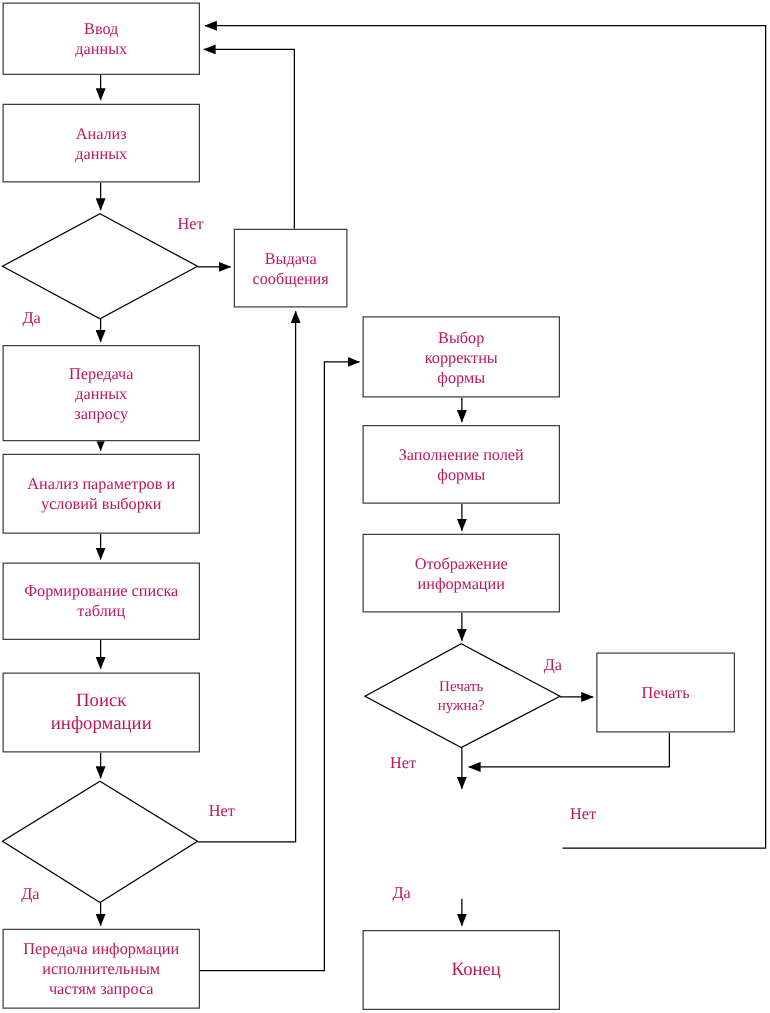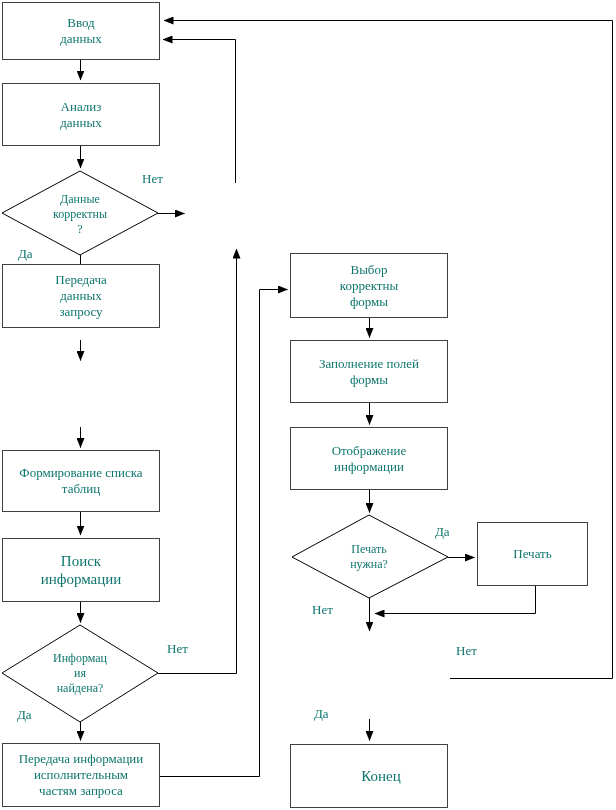--- a/index.html
+++ b/index.html
@@ -1,18 +1,18 @@
 <!DOCTYPE html>
 <html><head>
 <meta charset="utf-8">
 <style>
   html,body { margin:0; padding:0; background:#ffffff; }
   #canvas {
     position:relative; width:616px; height:810px; background:#ffffff;
-    font-family:"Liberation Serif", serif; color:#0f766e;
+    font-family:"Liberation Serif", serif; color:#be185d;
     overflow:hidden;
   }
   #wires { position:absolute; left:0; top:0; width:616px; height:810px; }
   .box {
     position:absolute; background:#ffffff; border:1px solid #404040;
     display:flex; align-items:center; justify-content:center;
     text-align:center; white-space:pre-line;
     font-size:13px; line-height:16px; box-sizing:border-box;
   }
   .box.bold { font-weight:normal; font-size:15px; line-height:18px; }
@@ -58,46 +58,44 @@
     <path d="M535.5,586 V613.5 H375" marker-end="url(#arr)"></path>
     <path d="M369.5,598 V631" marker-end="url(#arr)"></path>
     <path d="M369.5,719 V740.5" marker-end="url(#arr)"></path>
     <path d="M450,678.5 H612.5 V20.5 H164" marker-end="url(#arr)"></path>
   </svg>
 
   <div class="box" style="left:2px;top:2px;width:158px;height:58px">Ввод
 данных</div>
   <div class="box" style="left:2px;top:83px;width:158px;height:63px">Анализ
 данных</div>
-  <div class="box" style="left:2px;top:264px;width:158px;height:64px">Передача
+  <div class="box" style="left:187px;top:183px;width:91px;height:63px">Выдача
+сообщения</div>
+  <div class="box" style="left:2px;top:276px;width:158px;height:77px">Передача
 данных
 запросу</div>
+  <div class="box" style="left:2px;top:363px;width:158px;height:64px">Анализ параметров и
+условий выборки</div>
   <div class="box" style="left:2px;top:450px;width:158px;height:62px">Формирование списка
 таблиц</div>
   <div class="box bold" style="left:2px;top:538px;width:158px;height:64px">Поиск
 информации</div>
   <div class="box" style="left:2px;top:743px;width:158px;height:64px">Передача информации
 исполнительным
 частям запроса</div>
   <div class="box" style="left:290px;top:253px;width:158px;height:65px">Выбор
 корректны
 формы</div>
   <div class="box" style="left:290px;top:340px;width:158px;height:63px">Заполнение полей
 формы</div>
   <div class="box" style="left:290px;top:427px;width:158px;height:63px">Отображение
 информации</div>
   <div class="box" style="left:477px;top:522px;width:111px;height:64px">Печать</div>
   <div class="box big" style="left:290px;top:744px;width:158px;height:64px">Конец</div>
 
-  <div class="dtext" style="left:20px;top:185px;width:120px;height:58px">Данные
-корректны
-?</div>
-  <div class="dtext" style="left:20px;top:638px;width:120px;height:70px">Информац
-ия
-найдена?</div>
   <div class="dtext" style="left:309px;top:527px;width:120px;height:60px">Печать
 нужна?</div>
 
   <div class="elabel" style="left:142px;top:171px">Нет</div>
   <div class="elabel" style="left:18px;top:246px">Да</div>
   <div class="elabel" style="left:167px;top:641px">Нет</div>
   <div class="elabel" style="left:17px;top:707px">Да</div>
   <div class="elabel" style="left:435px;top:524px">Да</div>
   <div class="elabel" style="left:312px;top:602px">Нет</div>
   <div class="elabel" style="left:456px;top:643px">Нет</div>

